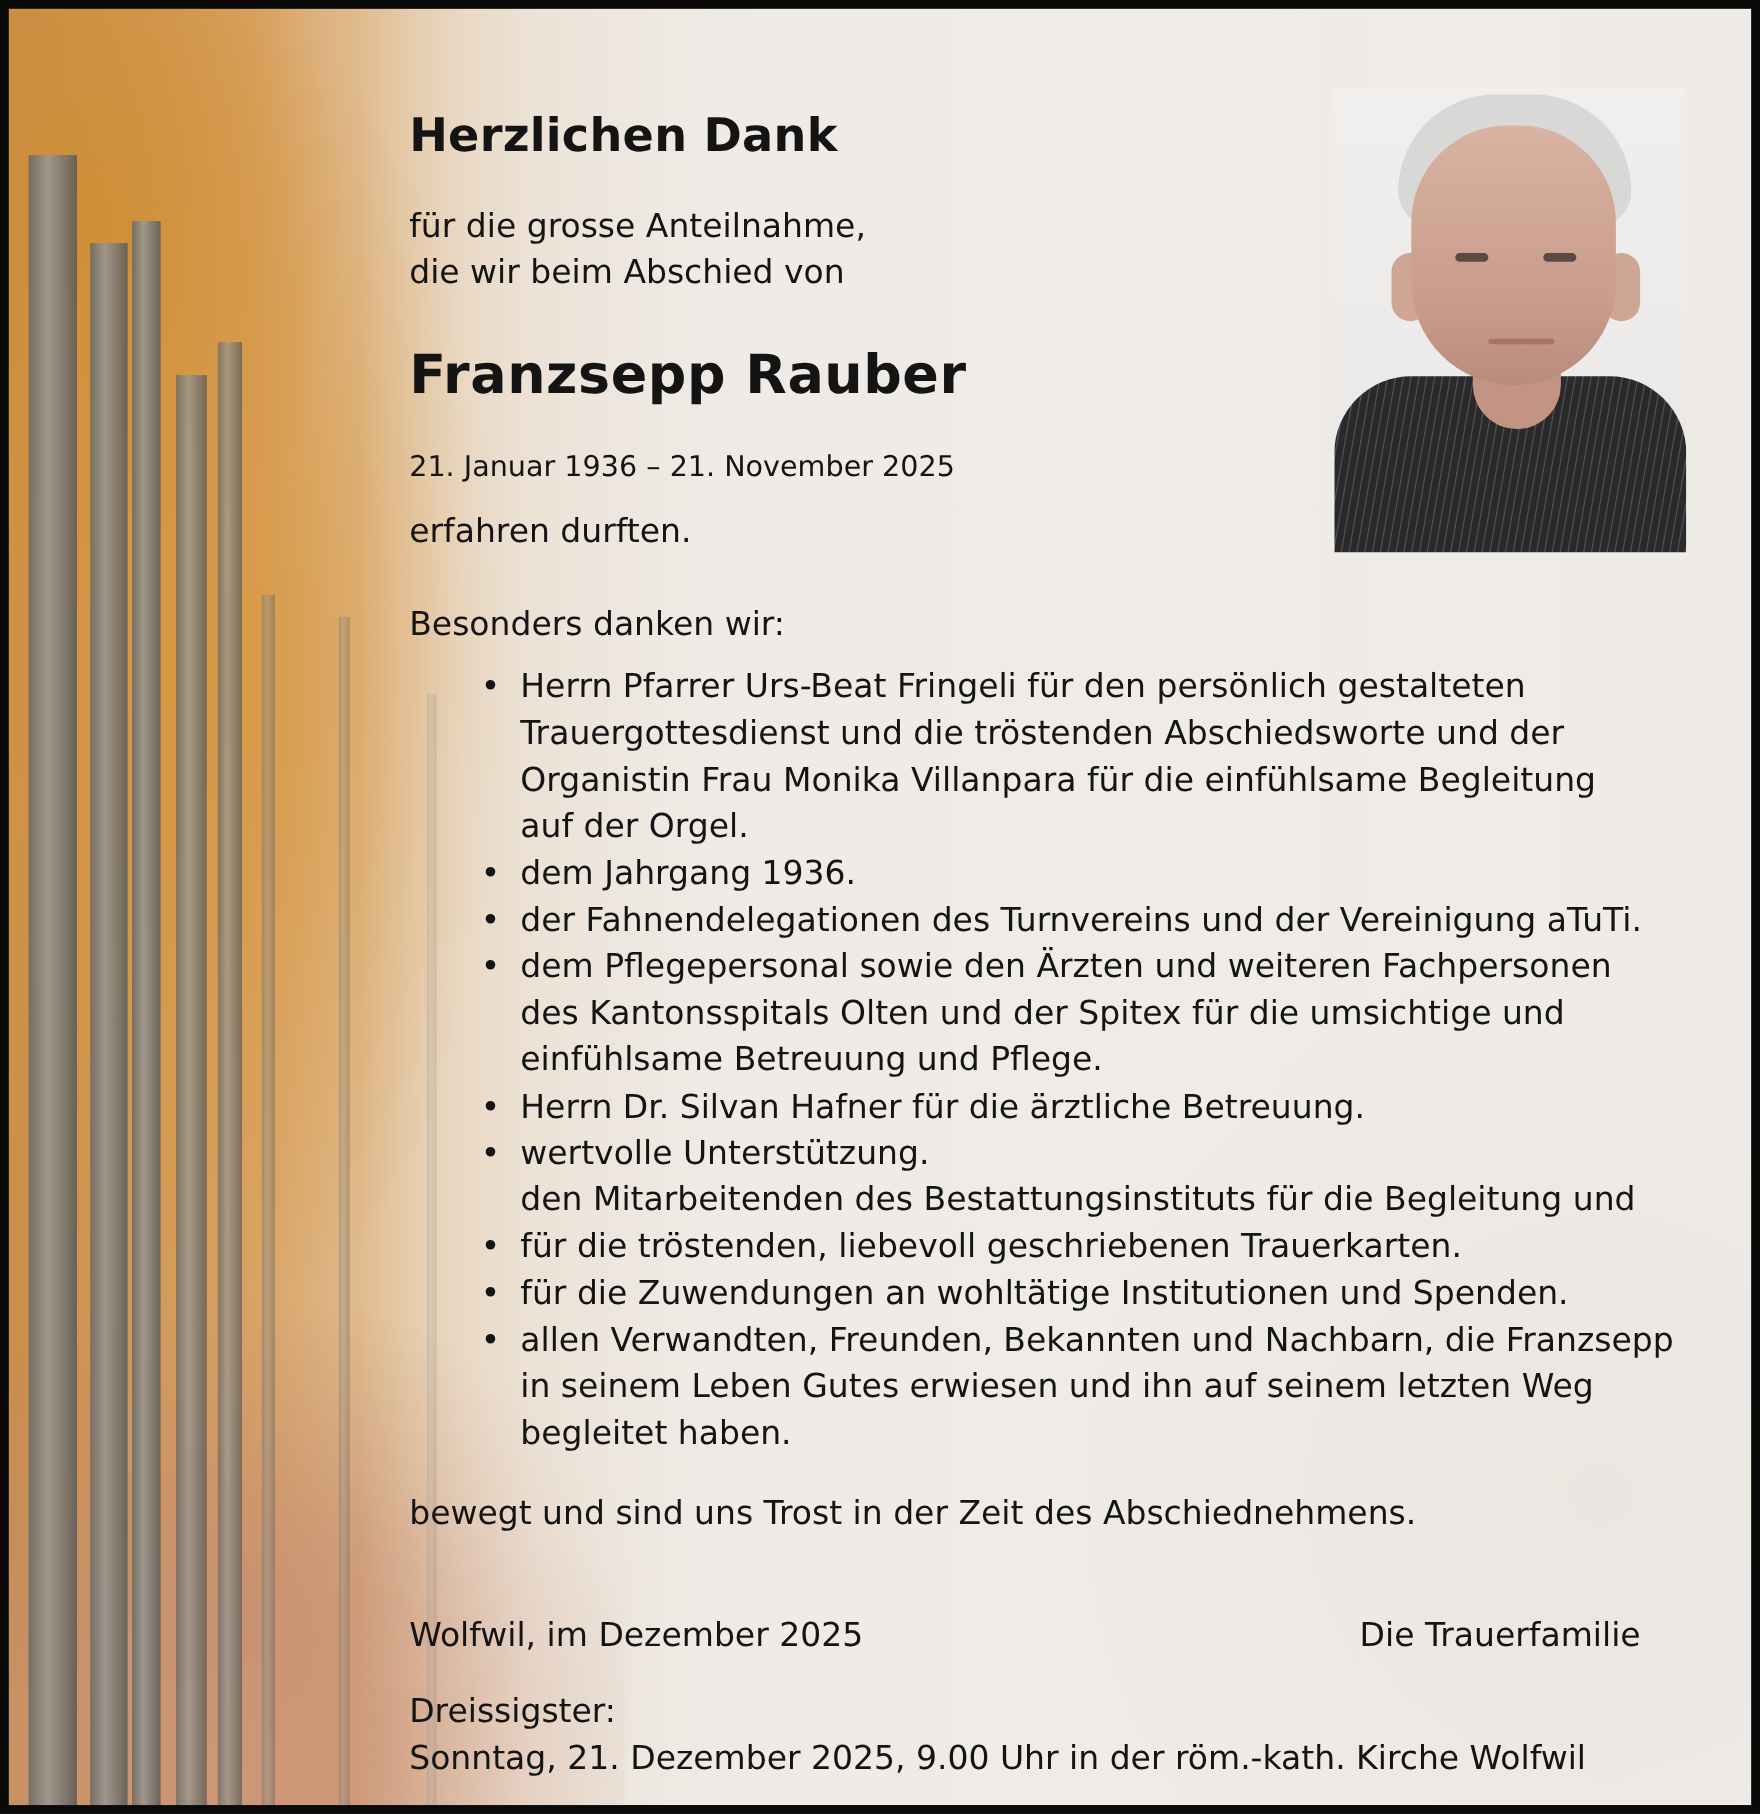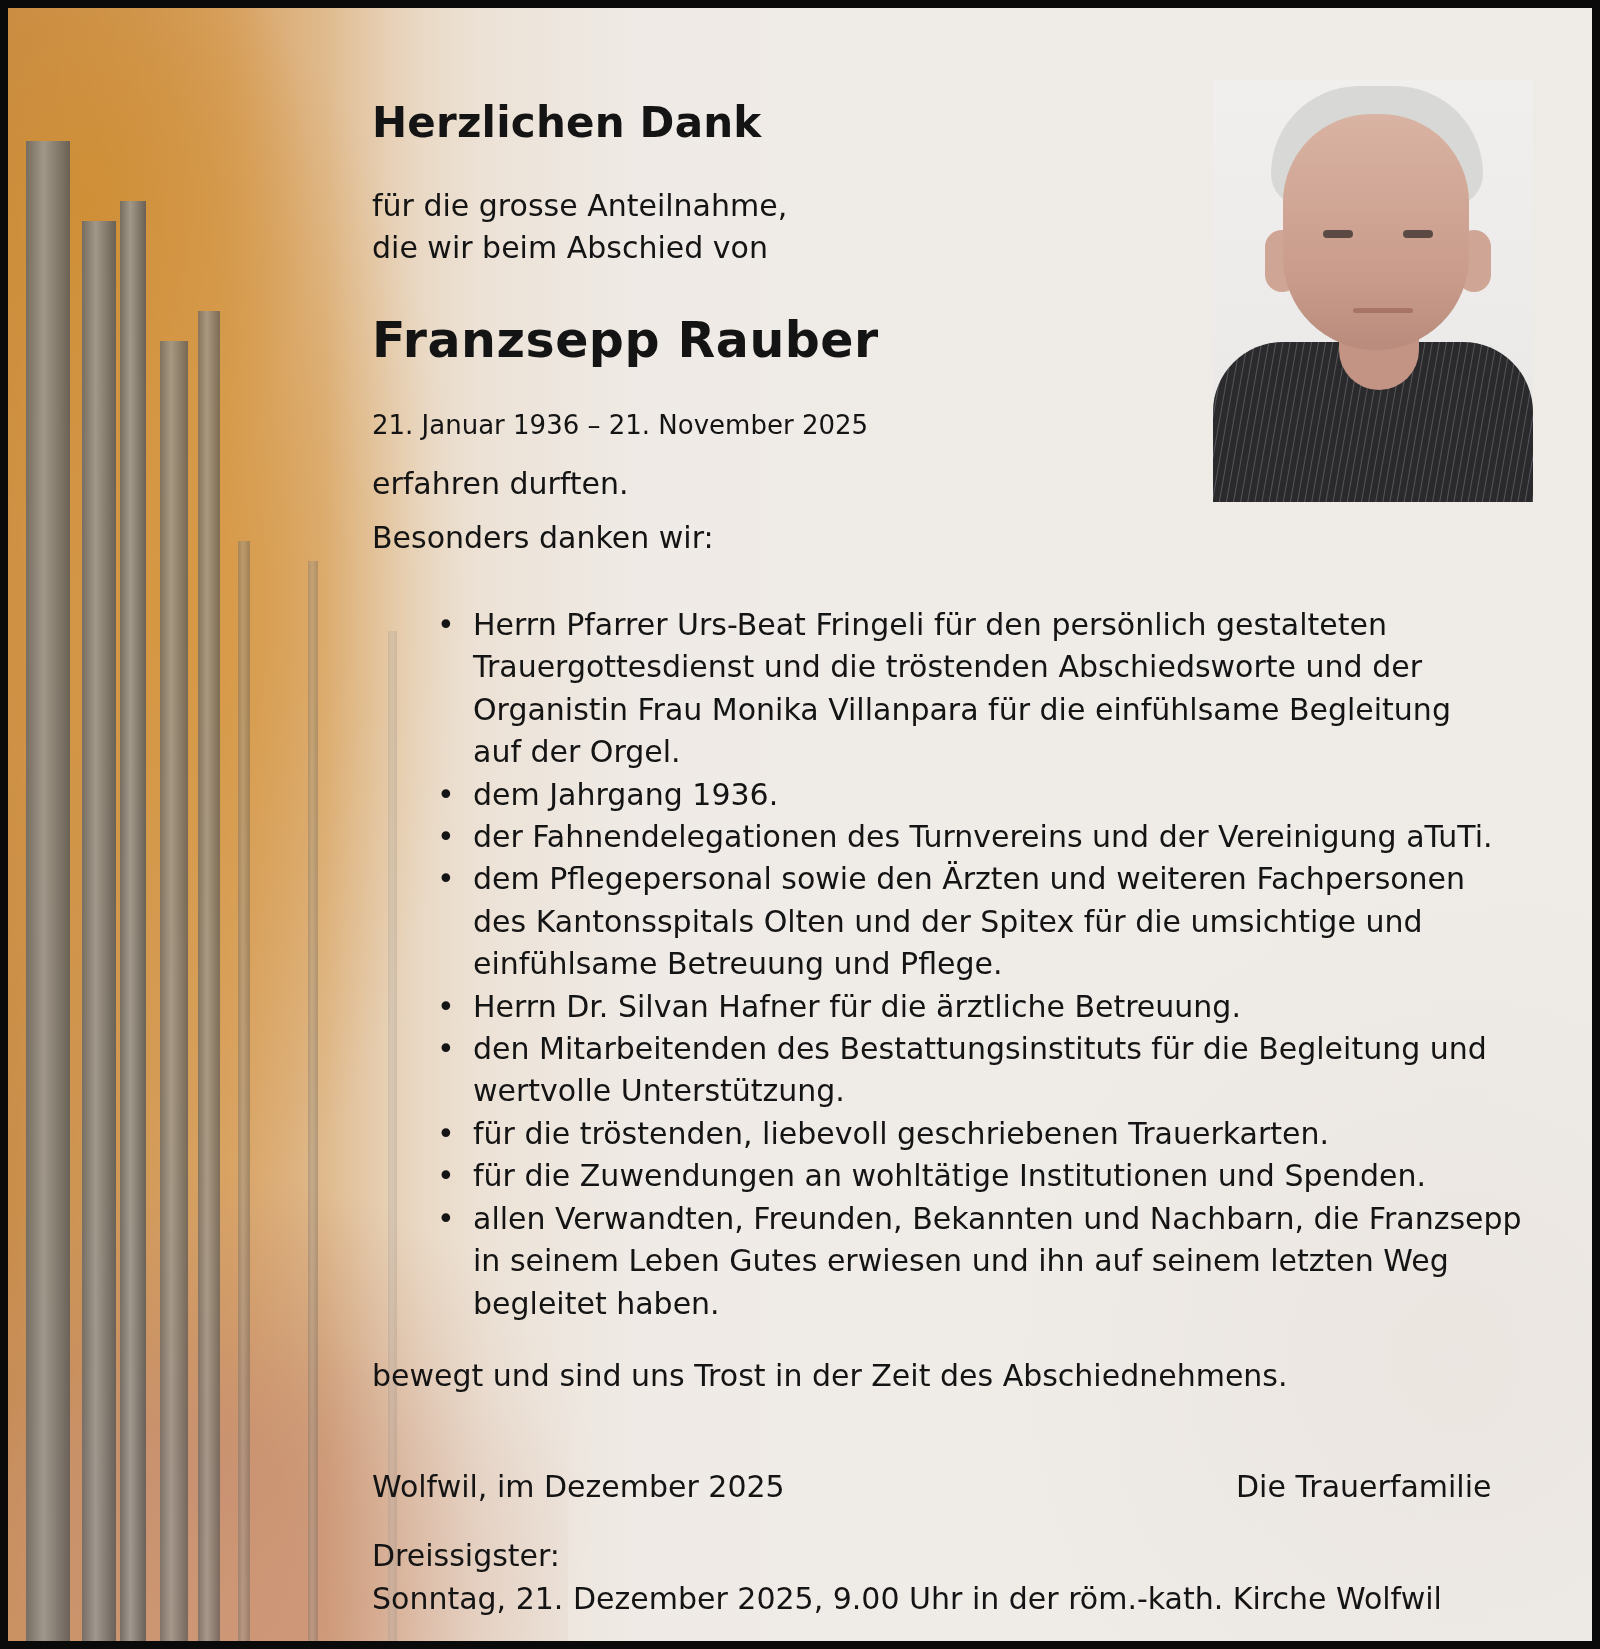--- a/index.html
+++ b/index.html
@@ -103,21 +103,21 @@
 
   <div class="content">
     <div class="abs heading">Herzlichen Dank</div>
     <div class="abs intro" style="top:180px;">für die grosse Anteilnahme,</div>
     <div class="abs intro" style="top:222px;text-align:center;">die wir beim Abschied von</div>
 
     <div class="abs name">Franzsepp Rauber</div>
     <div class="abs dates">21. Januar 1936 – 21. November 2025</div>
 
     <div class="abs body-text" style="top:458px;">erfahren durften.</div>
-    <div class="abs body-text" style="top:512px;">Besonders danken wir:</div>
+    <div class="abs body-text" style="top:542px;">Besonders danken wir:</div>
 
     <ul class="thanks-list">
       <li>
         <span class="bullet">•</span>
         <div>Herrn Pfarrer Urs-Beat Fringeli für den persönlich gestalteten</div>
         <div>Trauergottesdienst und die tröstenden Abschiedsworte und der</div>
         <div>Organistin Frau Monika Villanpara für die einfühlsame Begleitung</div>
         <div>auf der Orgel.</div>
       </li>
       <li>
@@ -133,22 +133,22 @@
         <div>dem Pflegepersonal sowie den Ärzten und weiteren Fachpersonen</div>
         <div>des Kantonsspitals Olten und der Spitex für die umsichtige und</div>
         <div>einfühlsame Betreuung und Pflege.</div>
       </li>
       <li>
         <span class="bullet">•</span>
         <div>Herrn Dr. Silvan Hafner für die ärztliche Betreuung.</div>
       </li>
       <li>
         <span class="bullet">•</span>
+        <div>wertvolle Unterstützung.</div>
         <div>den Mitarbeitenden des Bestattungsinstituts für die Begleitung und</div>
-        <div>wertvolle Unterstützung.</div>
       </li>
       <li>
         <span class="bullet">•</span>
         <div>für die tröstenden, liebevoll geschriebenen Trauerkarten.</div>
       </li>
       <li>
         <span class="bullet">•</span>
         <div>für die Zuwendungen an wohltätige Institutionen und Spenden.</div>
       </li>
       <li>

